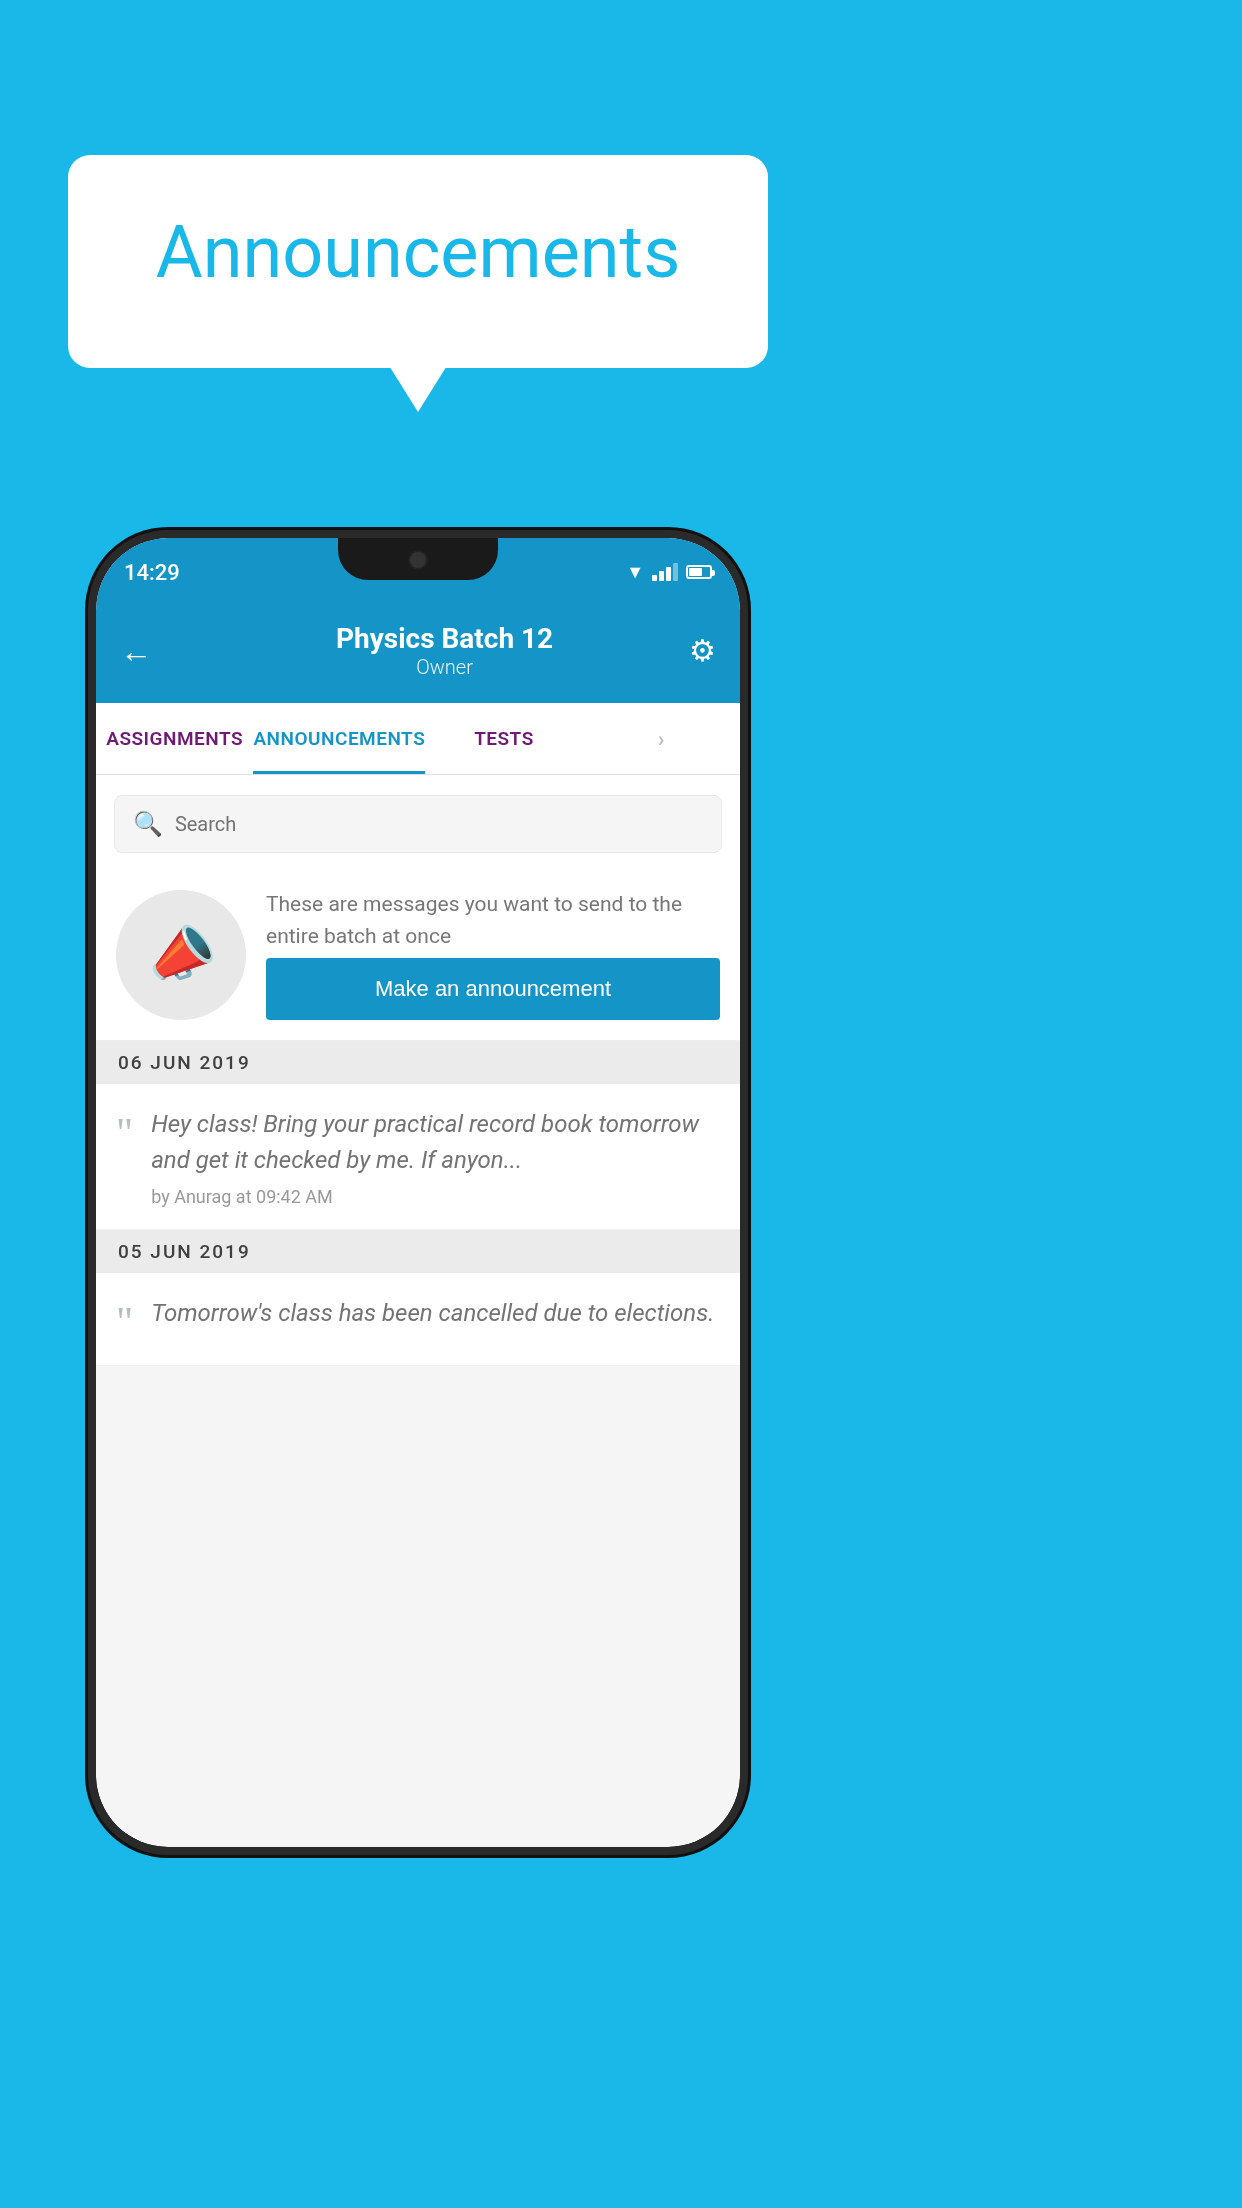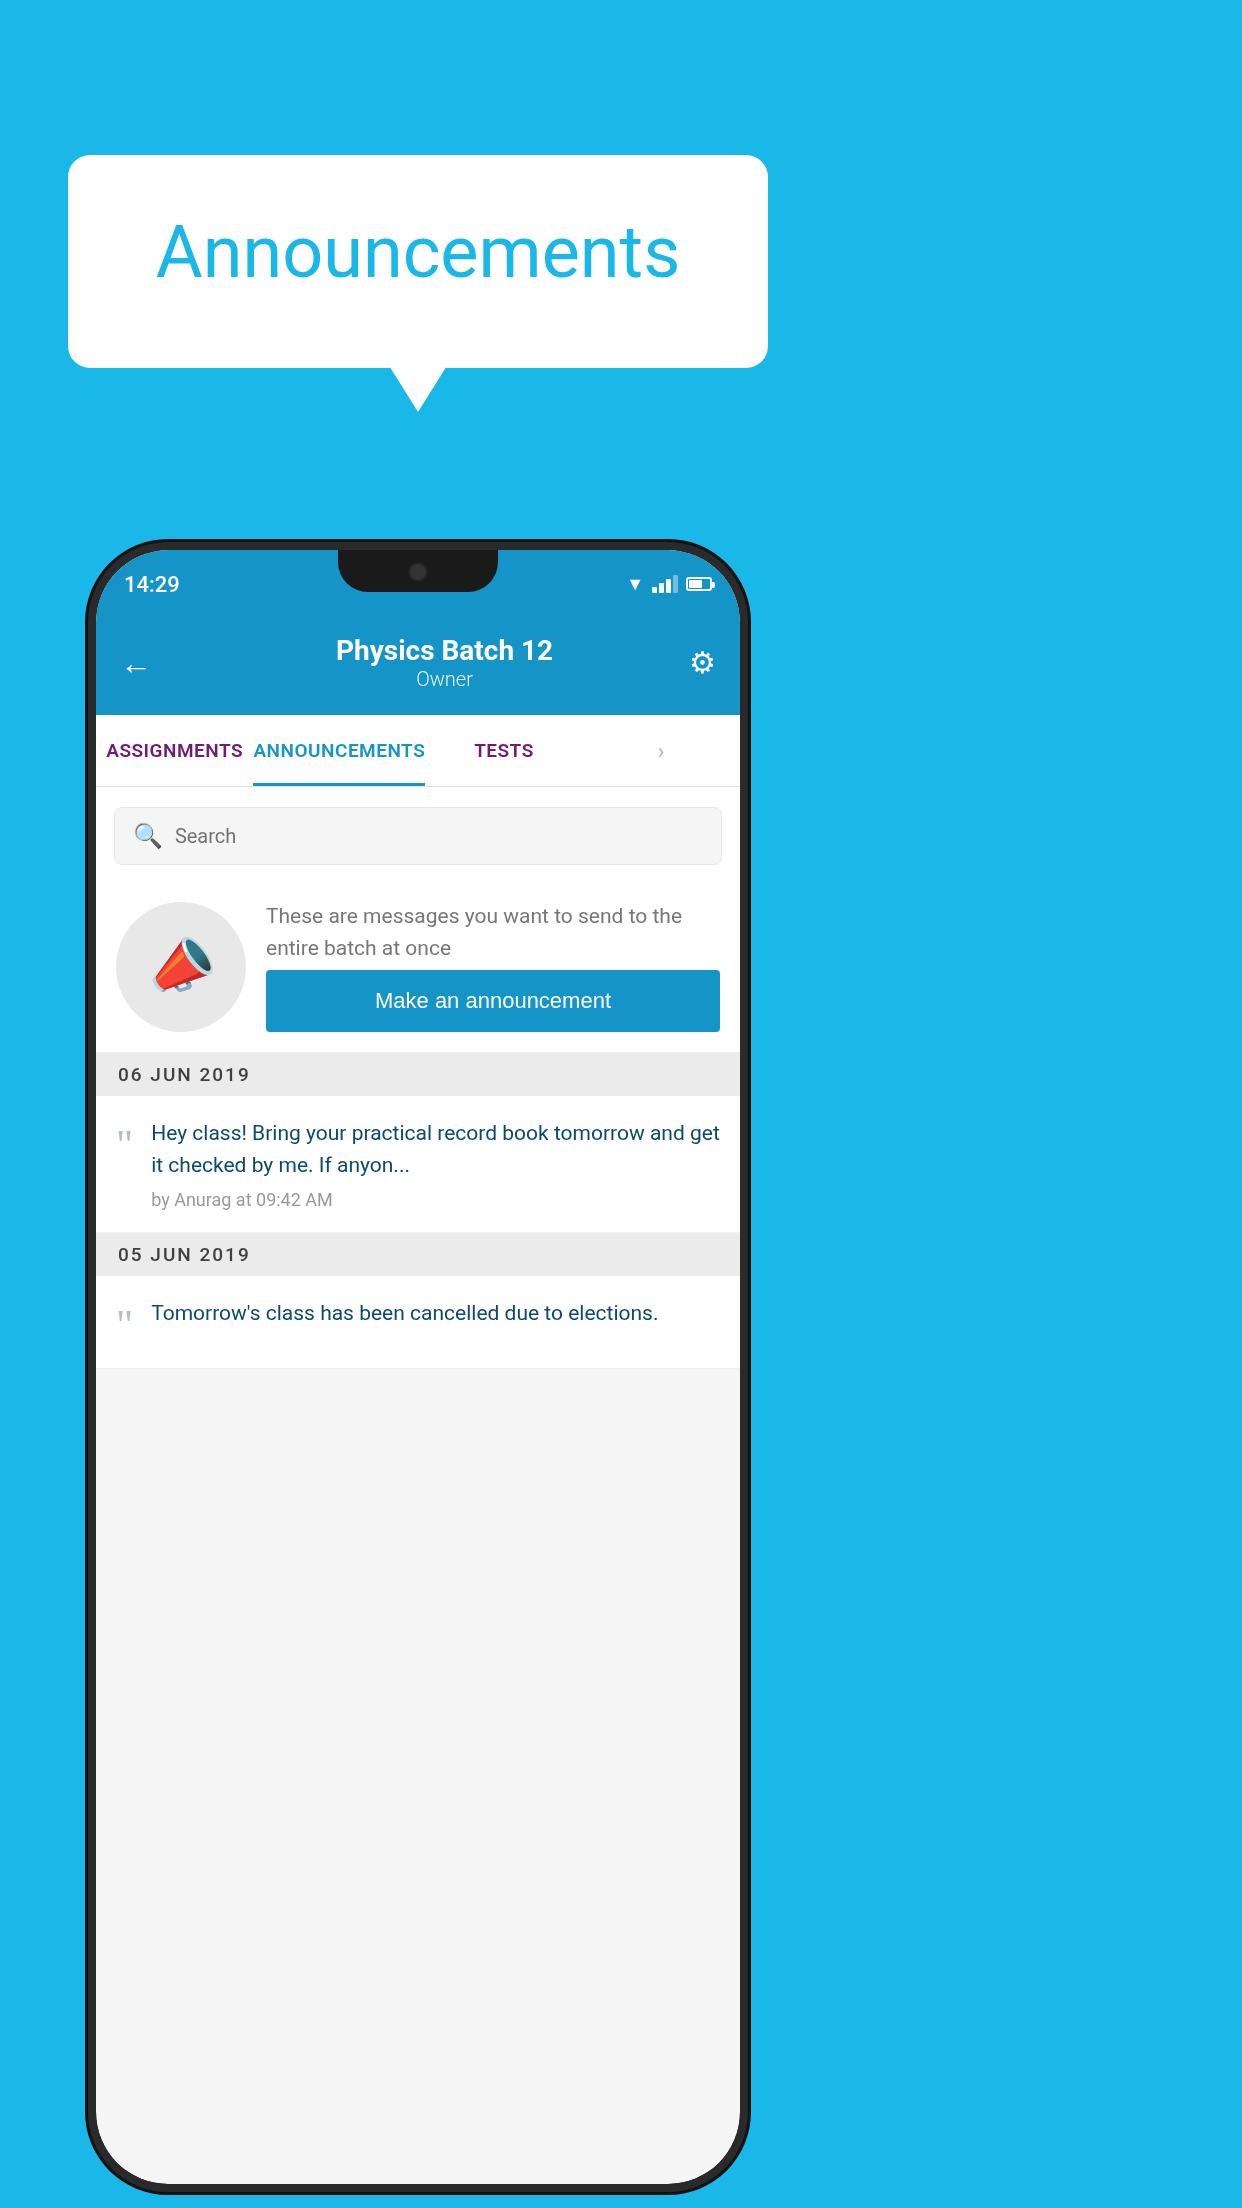--- a/index.html
+++ b/index.html
@@ -51,24 +51,24 @@
 
     .bubble-subtitle {
       font-size: 34px;
       color: #888;
       font-weight: 300;
     }
 
     
     .phone-wrapper {
       position: absolute;
-      top: 542px;
+      top: 530px;
       left: 88px;
       width: 660px;
-      height: 1650px;
+      height: 1325px;
     }
 
     .phone-frame {
       width: 100%;
       height: 100%;
       background: #1a1a1a;
       border-radius: 80px;
       position: relative;
       overflow: hidden;
       border: 8px solid #2a2a2a;
@@ -380,22 +380,23 @@
     .quote-mark {
       font-size: 42px;
       color: #b0bec5;
       font-family: Georgia, serif;
       line-height: 1;
       margin-top: 6px;
       flex-shrink: 0;
     }
 
     .announcement-text {
-      font-size: 21px;
-      color: #0c4a6e;
+      font-style: italic;
+      font-size: 24px;
+      color: #737373;
       line-height: 1.5;
       margin-bottom: 8px;
     }
 
     .announcement-meta {
       font-size: 18px;
       color: #999;
     }
 
     .announcement-item2 {

